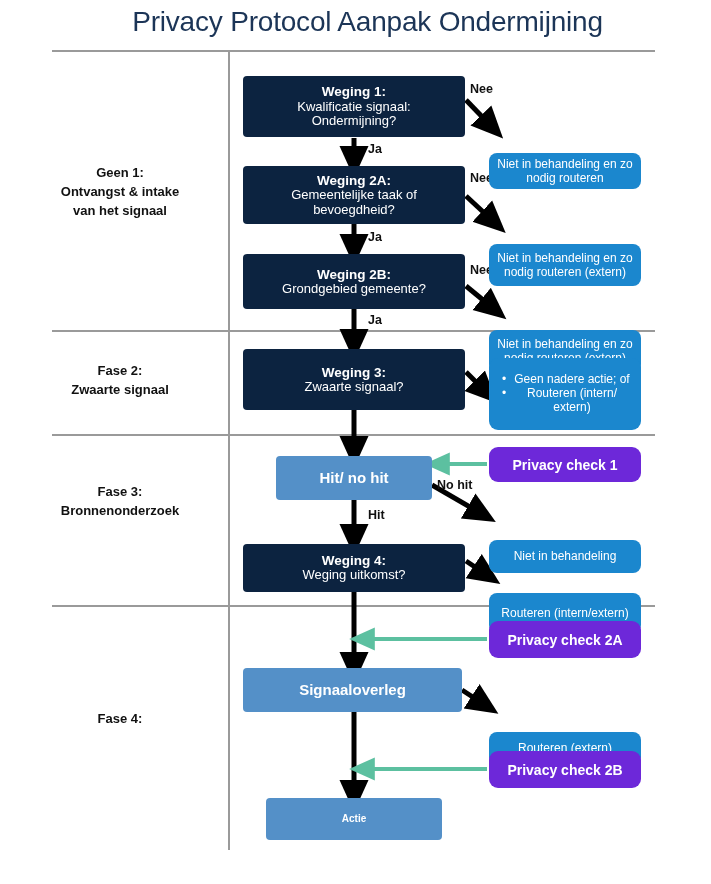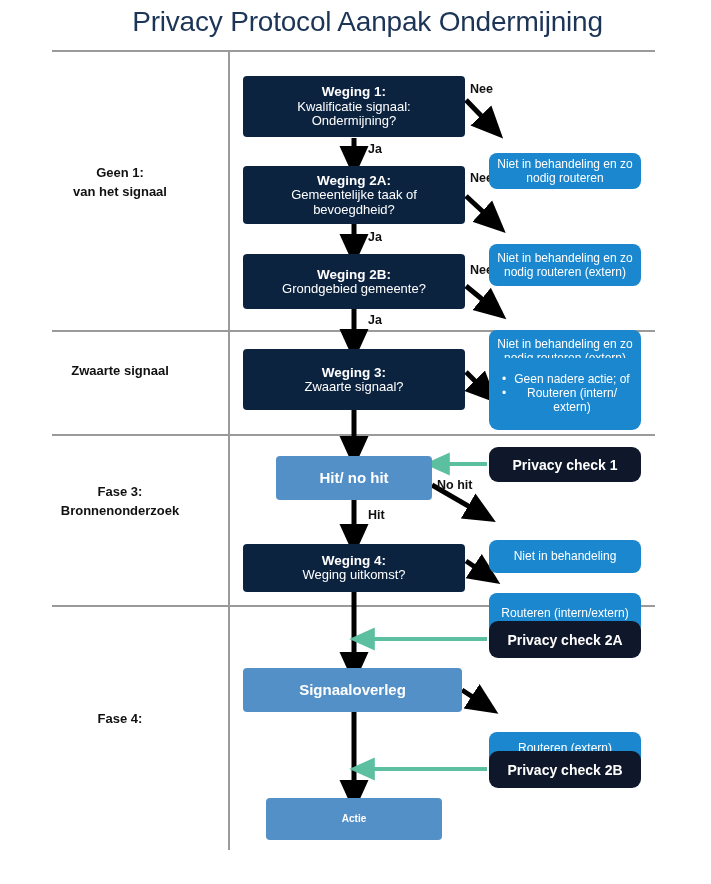--- a/index.html
+++ b/index.html
@@ -102,21 +102,21 @@
     position: absolute;
     box-sizing: border-box;
     display: flex;
     align-items: center;
     justify-content: center;
     text-align: center;
     color: #ffffff;
     font-size: 14px;
     font-weight: 700;
     border-radius: 9px;
-    background: #0f172a;
+    background: #6d28d9;
   }
 
   .bullets {
     position: absolute;
     box-sizing: border-box;
     background: #1b87ce;
     border-radius: 9px;
     color: #ffffff;
     font-size: 12px;
     line-height: 1.16;
@@ -162,23 +162,25 @@
 <div id="page-title">Privacy Protocol Aanpak Ondermijning</div>
 
 <div class="divider" style="top:50px;"></div>
 <div class="divider" style="top:330px;"></div>
 <div class="divider" style="top:434px;"></div>
 <div class="divider" style="top:605px;"></div>
 <div class="vsep" style="top:50px; height:800px;"></div>
 
 <div class="phase-label" style="top:164px;">
   <div>Geen 1:</div>
+  <div>Ontvangst &amp; intake</div>
   <div>van het signaal</div>
 </div>
 <div class="phase-label" style="top:362px;">
+  <div>Fase 2:</div>
   <div>Zwaarte signaal</div>
 </div>
 <div class="phase-label" style="top:483px;">
   <div>Fase 3:</div>
   <div>Bronnenonderzoek</div>
 </div>
 <div class="phase-label" style="top:710px;">
   <div>Fase 4:</div>
 </div>
 

